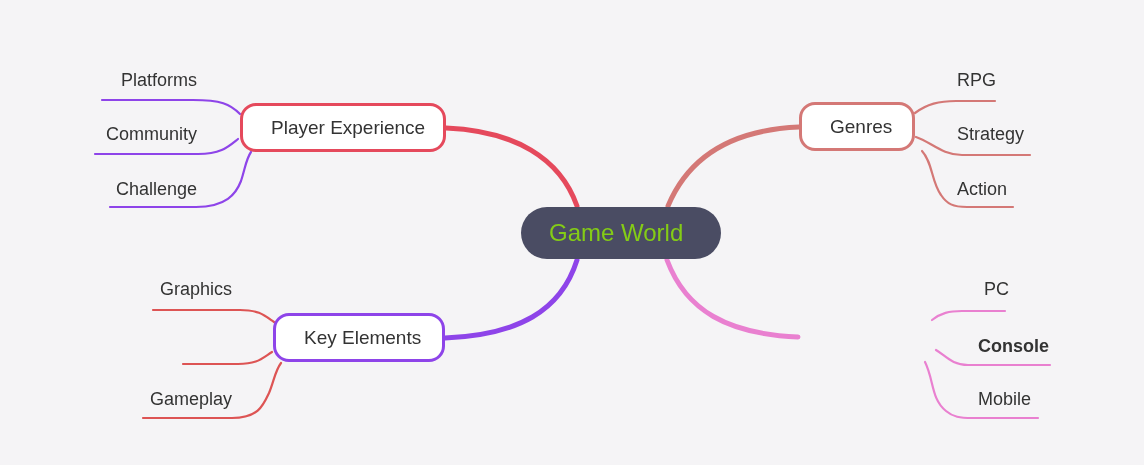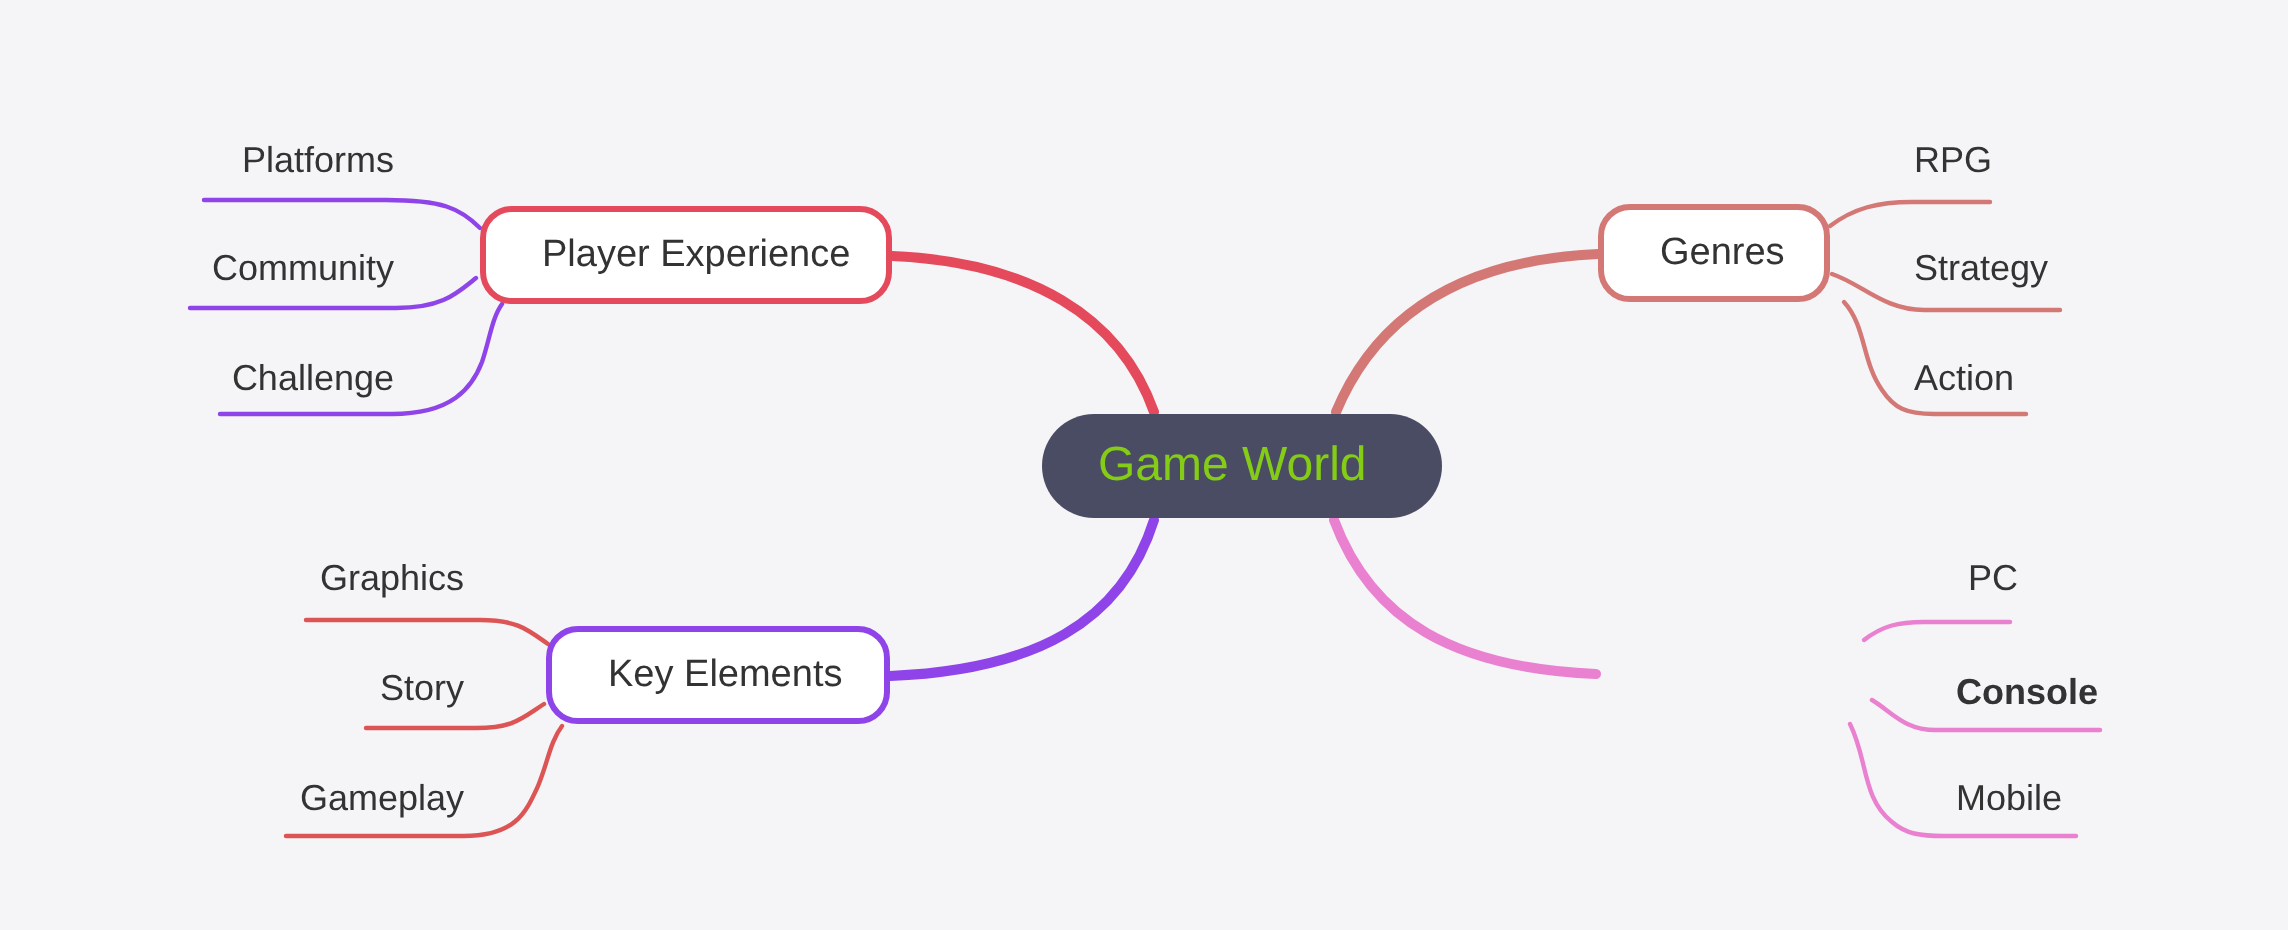--- a/index.html
+++ b/index.html
@@ -112,20 +112,19 @@
 
   <div class="leaf leaf-right-align leaf-immersion">Platforms</div>
   <div class="leaf leaf-right-align leaf-community">Community</div>
   <div class="leaf leaf-right-align leaf-challenge">Challenge</div>
 
   <div class="leaf leaf-rpg">RPG</div>
   <div class="leaf leaf-strategy">Strategy</div>
   <div class="leaf leaf-action">Action</div>
 
   <div class="leaf leaf-right-align leaf-graphics">Graphics</div>
-  <div class="leaf leaf-right-align leaf-story">Story</div>
   <div class="leaf leaf-right-align leaf-gameplay">Gameplay</div>
 
   <div class="leaf leaf-pc">PC</div>
   <div class="leaf leaf-console">Console</div>
   <div class="leaf leaf-mobile">Mobile</div>
 
 </div>
 
 </body></html>

